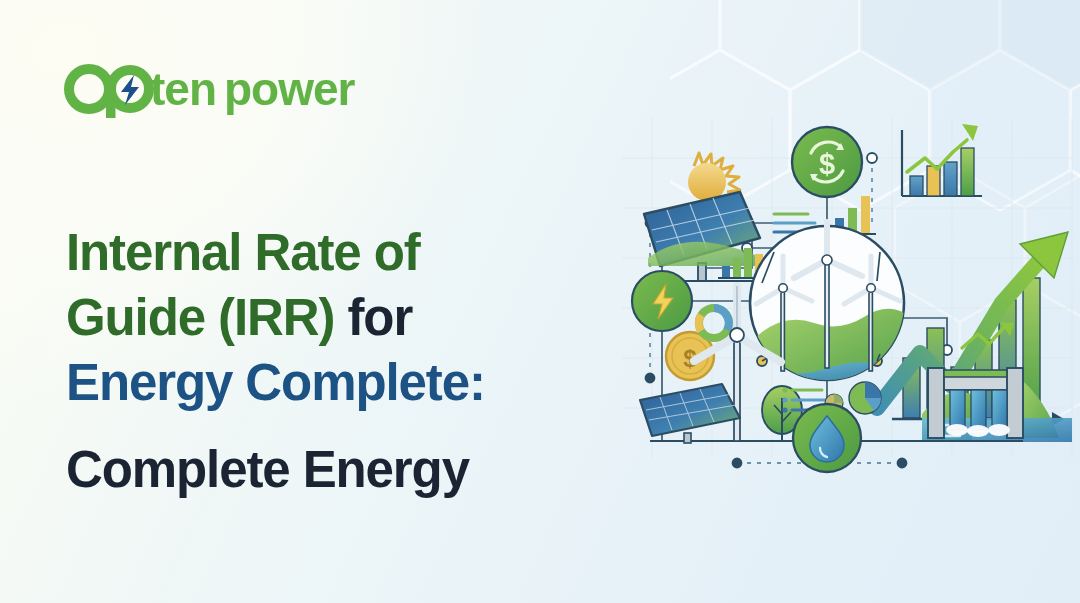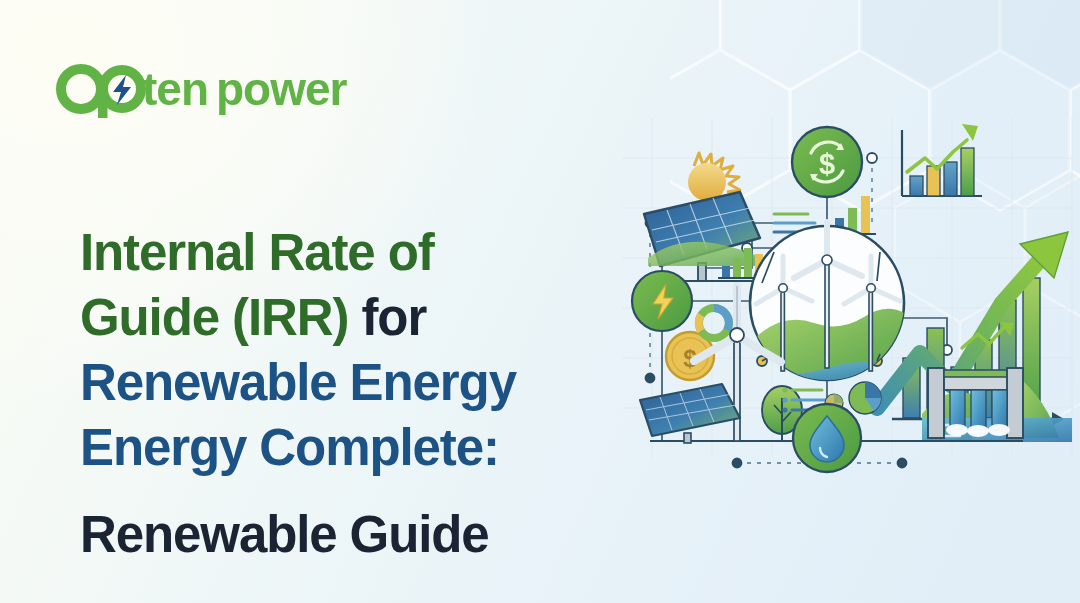--- a/index.html
+++ b/index.html
@@ -12,26 +12,26 @@
     position:relative;width:1080px;height:603px;overflow:hidden;
     background:
       radial-gradient(ellipse 620px 520px at 6% 8%, #fdfdf3 0%, #fbfcf6 28%, rgba(244,250,250,0) 70%),
       linear-gradient(115deg,#fbfbf1 0%,#f6faf5 16%,#eff7f7 34%,#e9f3f8 56%,#e4f0f8 78%,#e1edf7 100%);
   }
   
   .hexfield{position:absolute;top:-70px;right:-60px;width:470px;height:330px;opacity:.75;}
   .hexfield2{position:absolute;top:150px;right:-120px;width:330px;height:300px;opacity:.45;}
 
   
-  .logo{position:absolute;left:56px;top:56px;display:flex;align-items:center;}
+  .logo{position:absolute;left:64px;top:56px;display:flex;align-items:center;}
   .logo svg{display:block;}
 
   
   .headline{
-    position:absolute;left:80px;top:186px;width:600px;
+    position:absolute;left:66px;top:186px;width:600px;
     font-weight:700;font-size:51px;line-height:65px;letter-spacing:-1.1px;
   }
   .headline .ln{display:block;white-space:nowrap;}
   .c-green{color:#2f6b29;}
   .c-blue{color:#1d5284;}
   .c-navy{color:#1b2433;margin-top:22px;}
 
   
   .illus{position:absolute;left:622px;top:118px;width:452px;height:368px;}
   .illus svg{display:block;width:452px;height:368px;}
@@ -80,23 +80,22 @@
         <text x="160" y="49">power</text>
       </g>
 
       <path d="M70 19 L57 36 L65 36 L61 49 L75 31 L67 31 Z" fill="#1c4f8c"></path>
     </svg>
   </div>
 
   <h1 class="headline">
     <span class="ln c-green">Internal Rate of</span>
     <span class="ln"><span class="c-green">Guide (IRR)</span><span class="c-navy">&nbsp;</span><span class="c-navy">for</span></span>
-    <span class="ln c-blue">Renewable Energy</span>
     <span class="ln c-blue">Energy Complete:</span>
-    <span class="ln c-navy">Renewable Guide</span>
+    <span class="ln c-navy">Complete Energy</span>
   </h1>
 
   <div class="illus">
   <svg viewBox="0 0 452 368">
     <defs>
       <linearGradient id="gGreenBlue" x1="0" y1="1" x2="0" y2="0">
         <stop offset="0%" stop-color="#3f7fb0"></stop>
             <stop offset="100%" stop-color="#8cc152"></stop>
       </linearGradient>
       <linearGradient id="gBlue" x1="0" y1="1" x2="0" y2="0">

